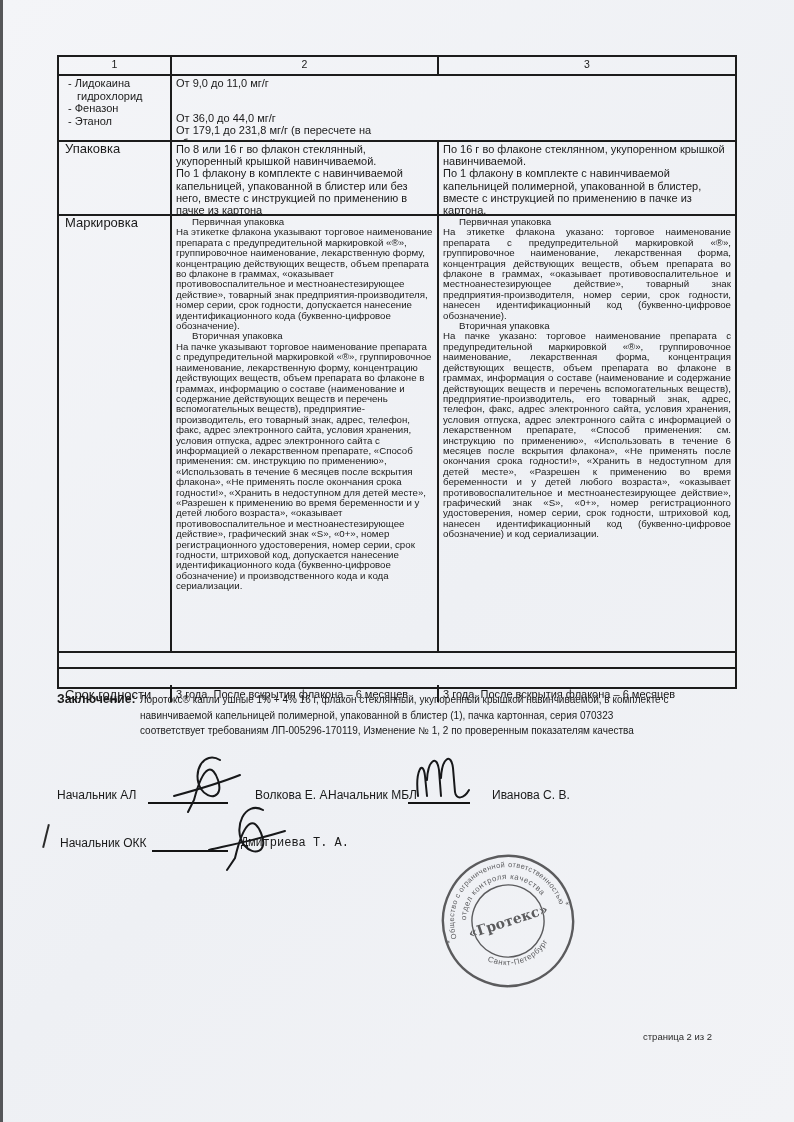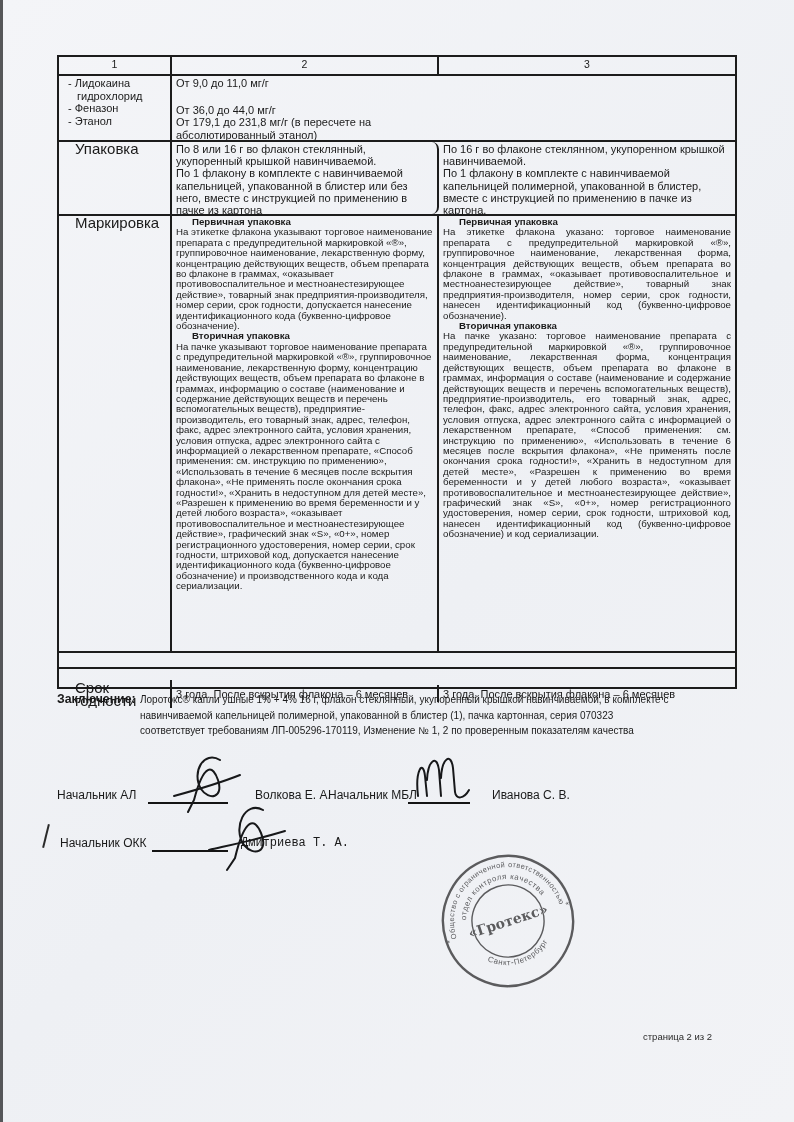--- a/index.html
+++ b/index.html
@@ -27,27 +27,27 @@
   .c3 { flex:1; }
   .cell { border-right:2px solid #1c1c1c; padding:1px 4px; overflow:hidden; font-size:11px; line-height:12.2px; }
   .cell:last-child { border-right:none; }
   .hdr { height:17px; text-align:center; padding-top:1px; font-size:10.5px; }
   .row-ing { height:66px; }
   .row-pack { height:74px; }
   .row-mark { height:437px; }
   .row-store { height:16px; }
   .row-shelf { height:18px; }
   .row-store .cell, .row-shelf .cell { line-height:13px; padding-top:1px;margin-top:32px; }
-  .lbl { font-size:15px; padding-left:16px; }
-  .pre { white-space:pre-line;border-radius:7px; }
+  .lbl { font-size:13px; padding-left:6px; }
+  .pre { white-space:pre-line; }
   .ing-name { line-height:12.6px; padding-left:14px; text-indent:-9px; }
   .ing-val { line-height:12.6px; }
-  .gap-after { margin-bottom:14px; }
+  .gap-after { margin-bottom:22px; }
   .mark-cell { font-size:9.7px; line-height:10.4px; }
-  .mark-cell .mc-h { font-weight:bold;padding-left:16px; }
+  .mark-cell .mc-h { font-weight:normal;padding-left:16px; }
   .mark-col3 p { text-align:justify; }
 
   
   .concl-label { position:absolute; left:57px; top:692px; font-size:12.3px; font-weight:bold; }
   .concl-text  { position:absolute; left:140px; top:692px; width:530px; font-size:10px; line-height:15.6px; }
 
   
   .sig-text { position:absolute; font-size:12px; white-space:nowrap; }
   .sig-line { position:absolute; height:2px; background:#141414; }
   .sig-svg { position:absolute; }

